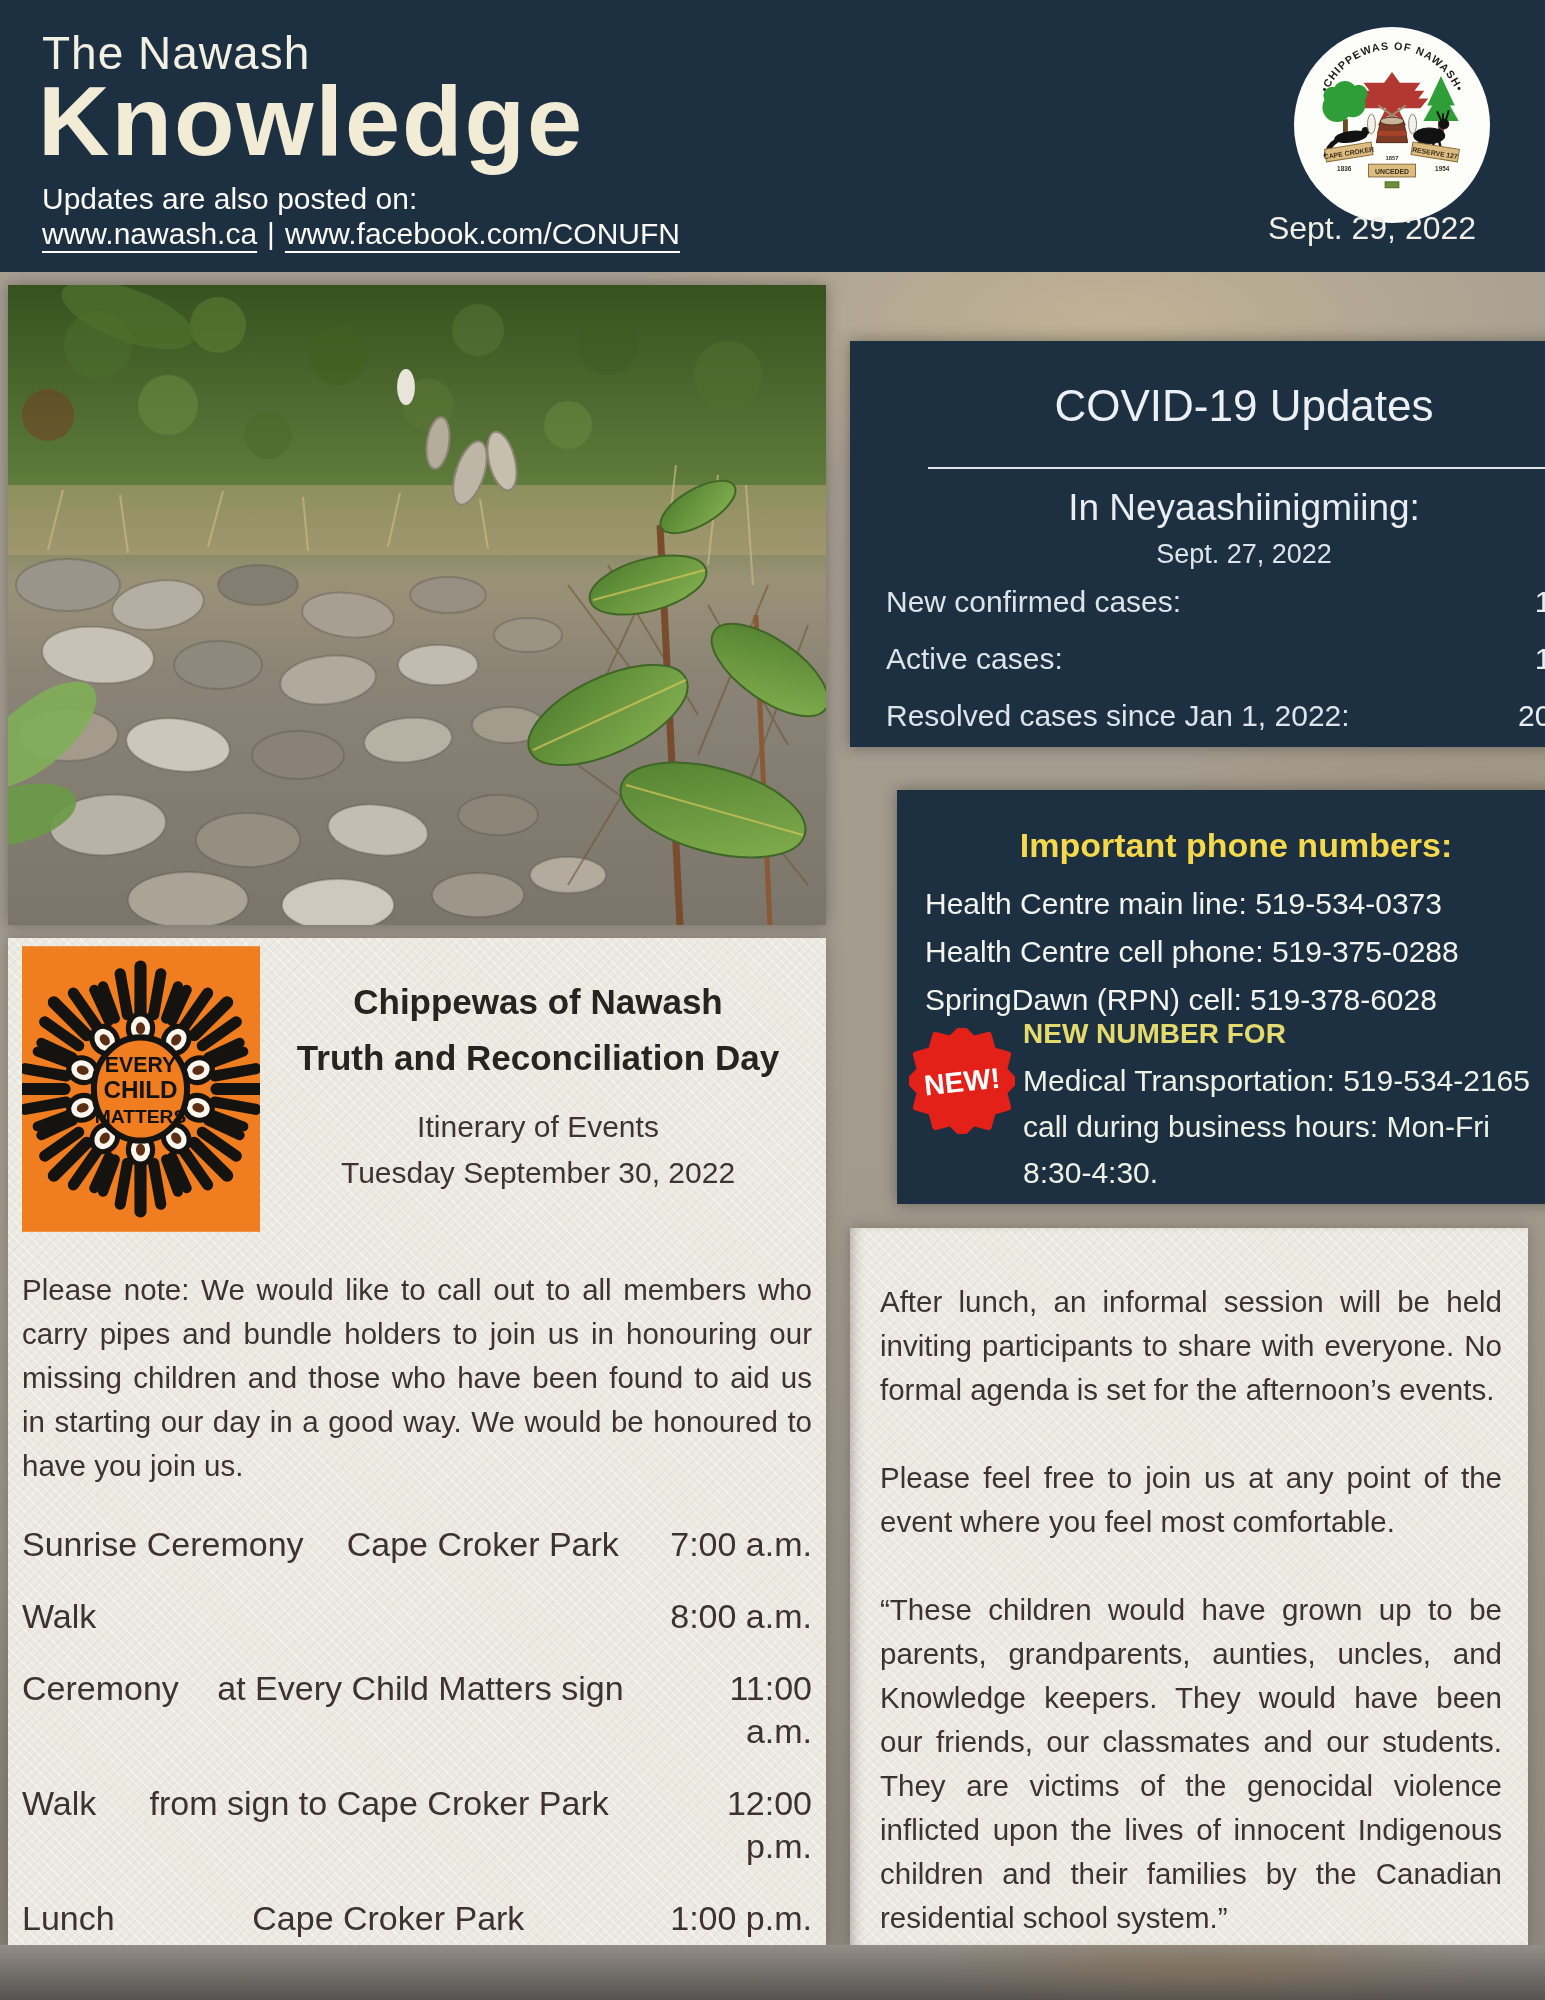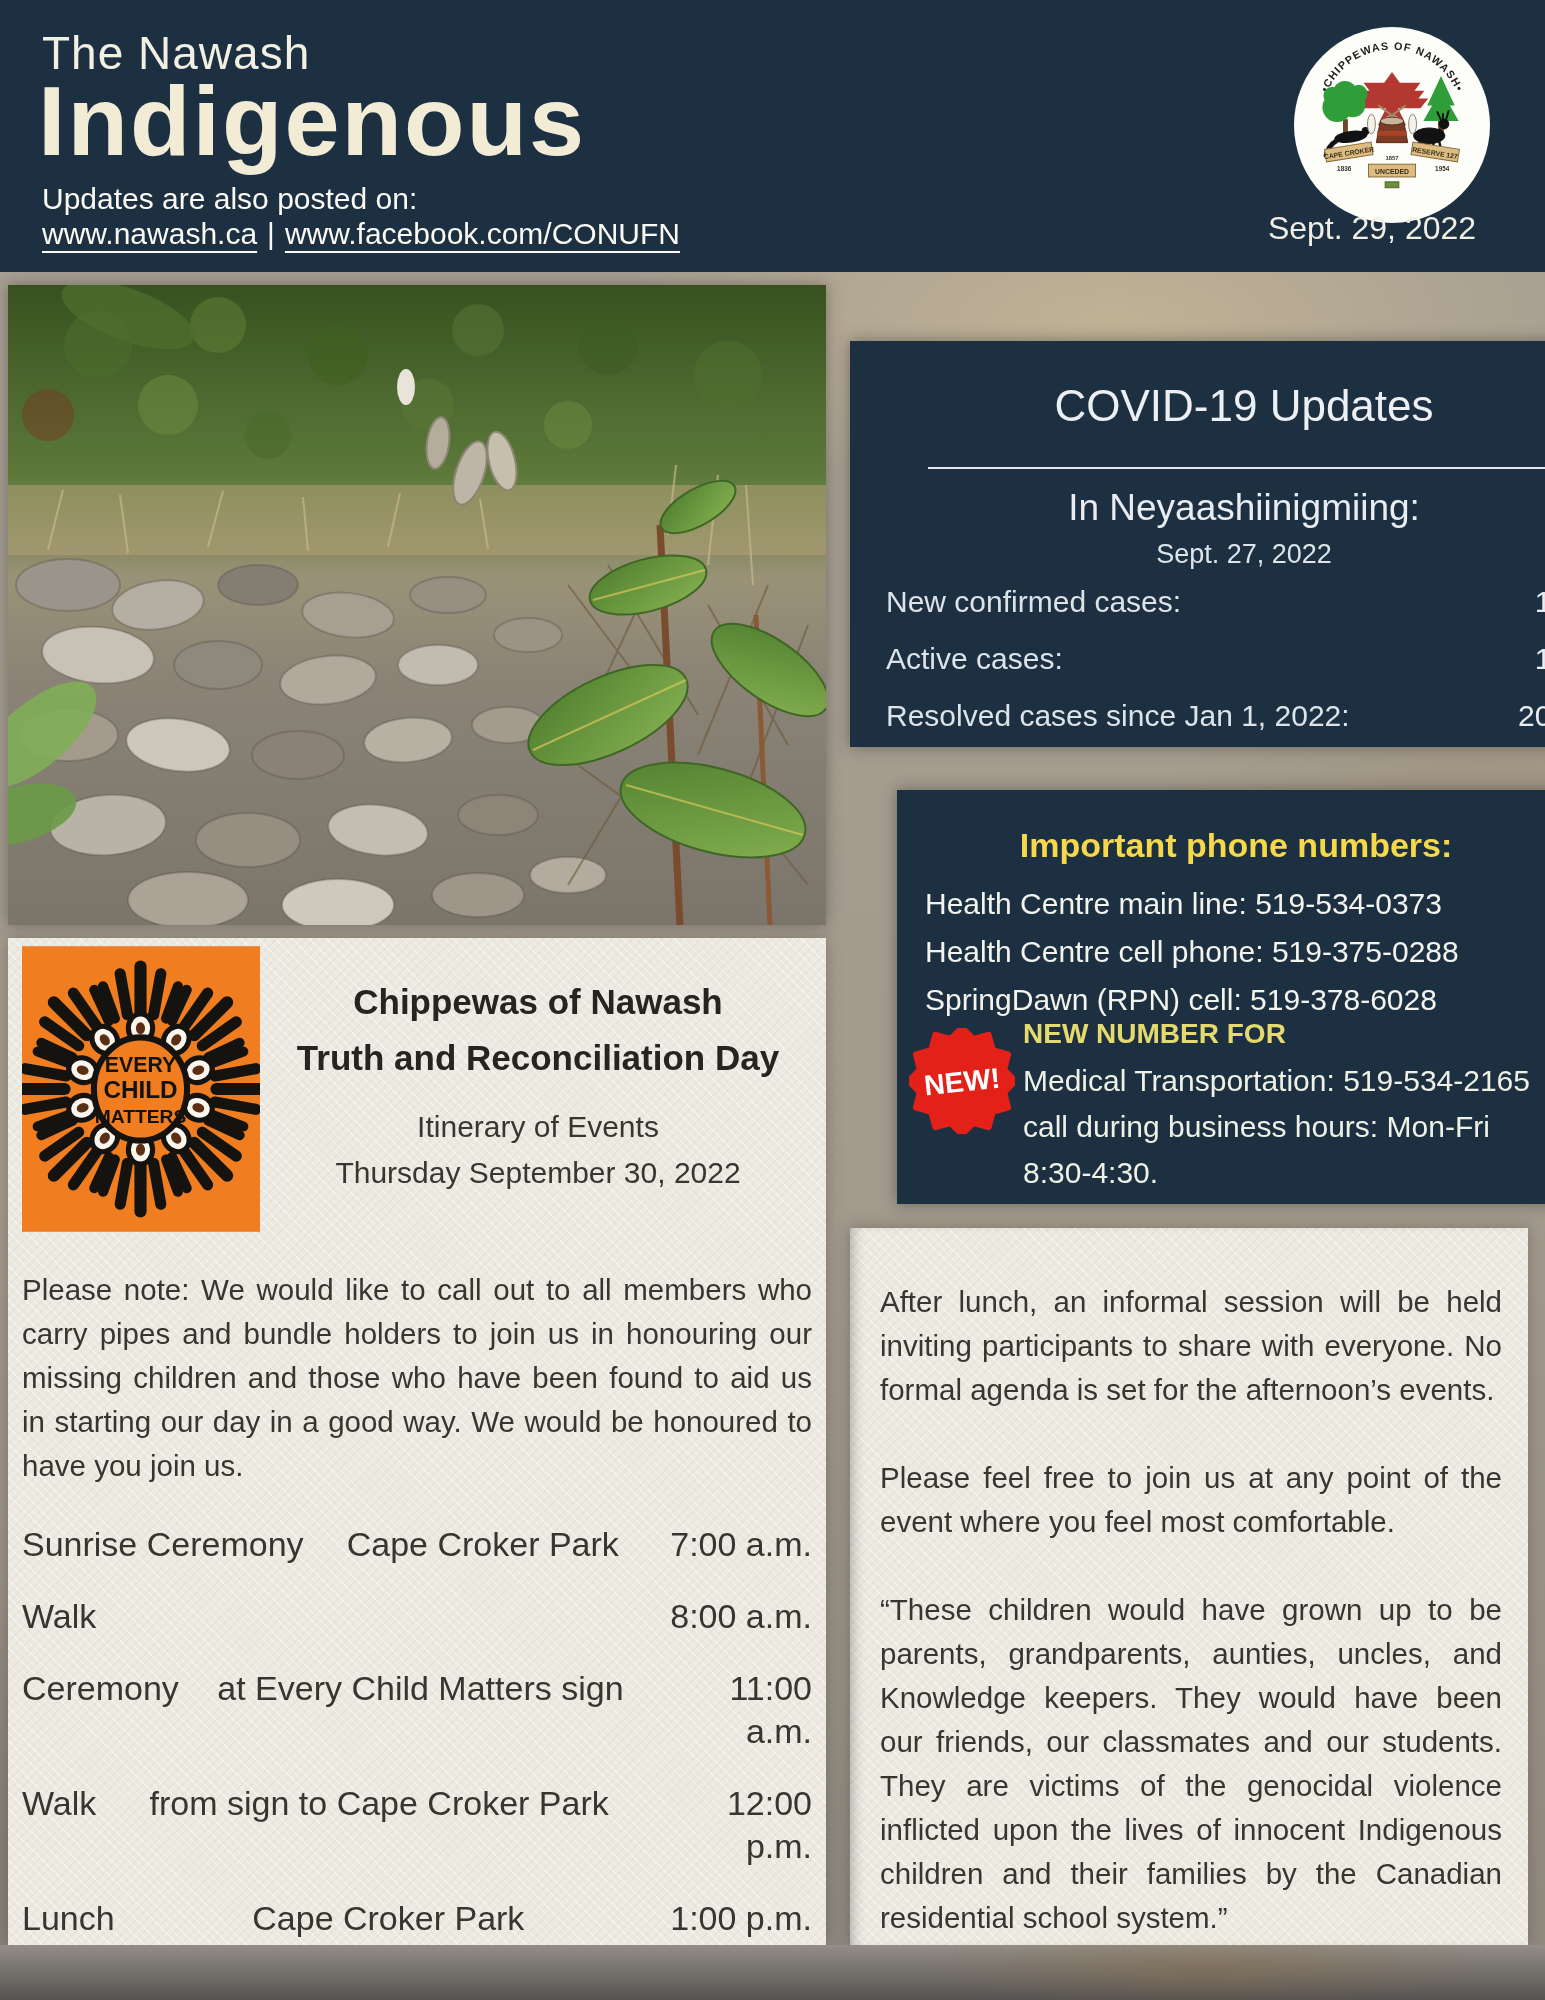--- a/index.html
+++ b/index.html
@@ -71,21 +71,21 @@
     background-image:radial-gradient(ellipse 400px 60px at 78% 40%, rgba(139,106,62,.35), transparent 70%),
       linear-gradient(180deg,#938e87,#555250);}
 </style>
 </head>
 <body>
 
 <div id="page">
 
   <div class="header">
     <div class="kicker">The Nawash</div>
-    <div class="masthead">Indigenous</div>
+    <div class="masthead">Knowledge</div>
     <div class="updates-line">Updates are also posted on:</div>
     <div class="links-line">
       <span class="ulink">www.nawash.ca</span><span class="linksep">|</span><span class="ulink">www.facebook.com/CONUFN</span>
     </div>
 
     <div class="crest-wrap">
       <svg viewBox="0 0 200 200" width="196" height="196">
         <circle cx="100" cy="100" r="100" fill="#fdfdfa"></circle>
         <defs>
             <path id="arcp" d="M 28 95 A 72 72 0 0 1 172 95"></path>
@@ -483,21 +483,21 @@
         <ellipse cx="117" cy="141" rx="46" ry="51" fill="#f07d1f" stroke="#151310" stroke-width="6"></ellipse>
         <text x="117" y="124" text-anchor="middle" font-size="21" font-weight="bold" fill="#151310">EVERY</text>
         <text x="117" y="150" text-anchor="middle" font-size="24" font-weight="bold" fill="#151310">CHILD</text>
         <text x="117" y="175" text-anchor="middle" font-size="19" font-weight="bold" fill="#151310">MATTERS</text>
       </svg>
     </div>
 
     <div class="ev-h1">Chippewas of Nawash</div>
     <div class="ev-h2">Truth and Reconciliation Day</div>
     <div class="ev-s1">Itinerary of Events</div>
-    <div class="ev-s2">Thursday September 30, 2022</div>
+    <div class="ev-s2">Tuesday September 30, 2022</div>
 
     <div class="note body-text">Please note: We would like to call out to all members who carry pipes and bundle holders to join us in honouring our missing children and those who have been found to aid us in starting our day in a good way. We would be honoured to have you join us.</div>
 
     <div class="itinerary">
       <div class="it-row">
         <span class="it-act">Sunrise Ceremony</span>
         <span class="it-loc">Cape Croker Park</span>
         <span class="it-time">7:00 a.m.</span>
       </div>
       <div class="it-row">

